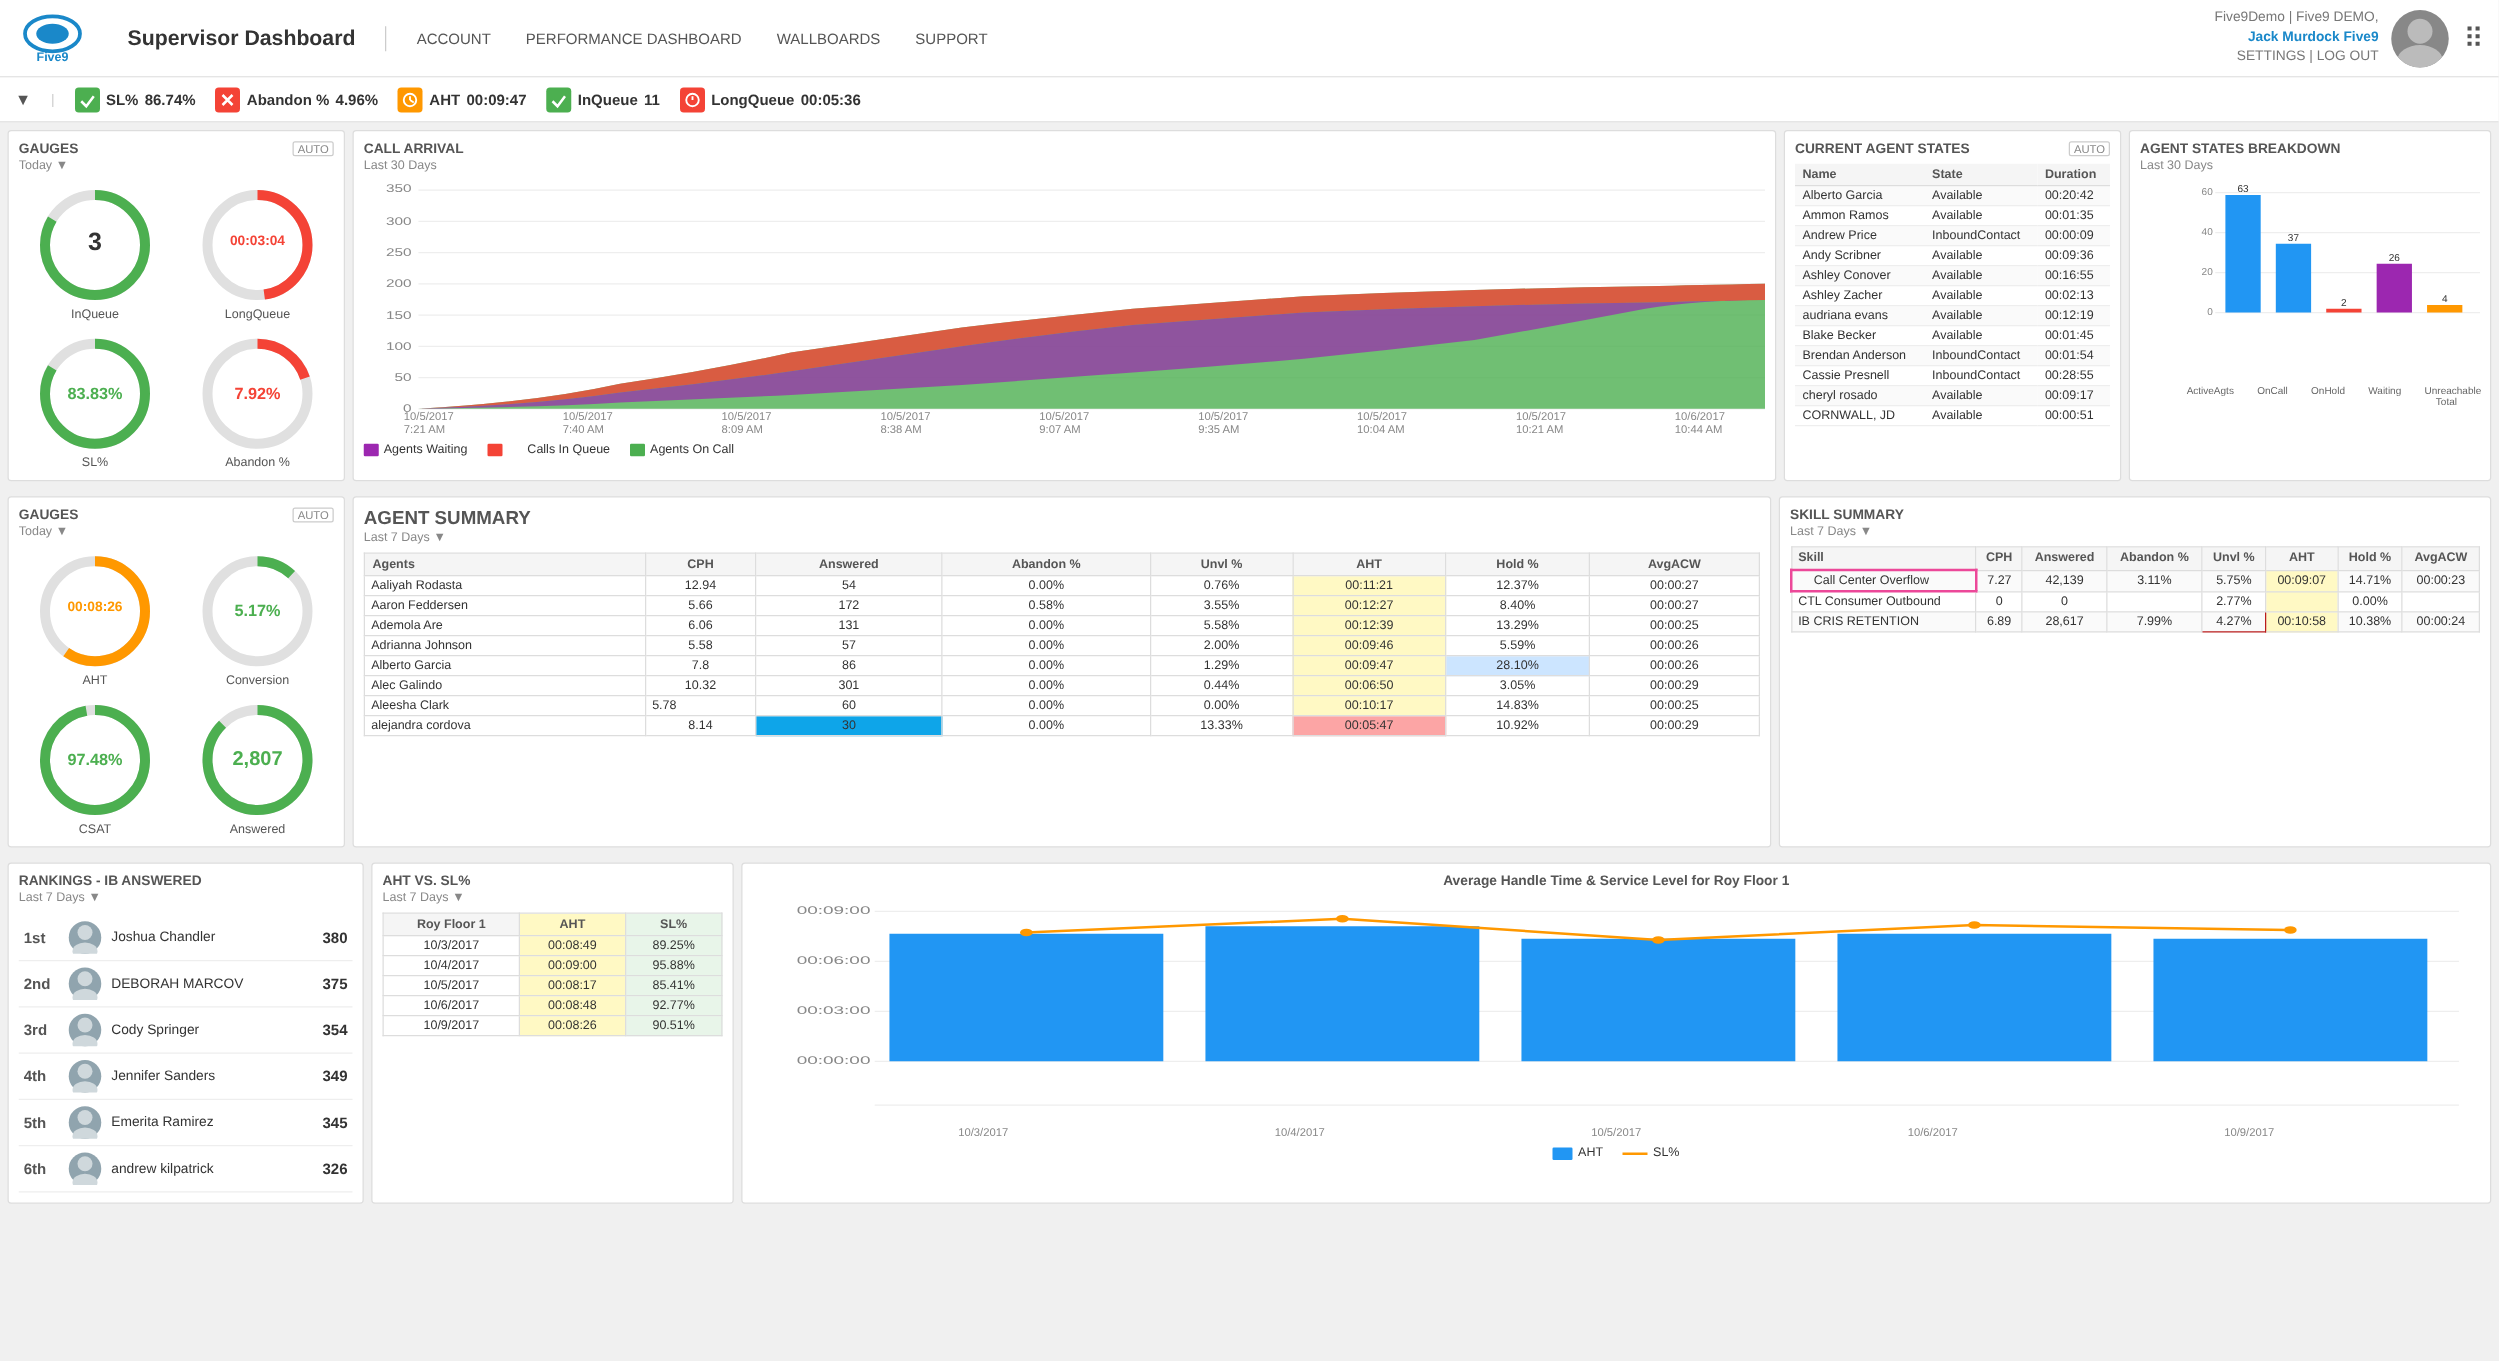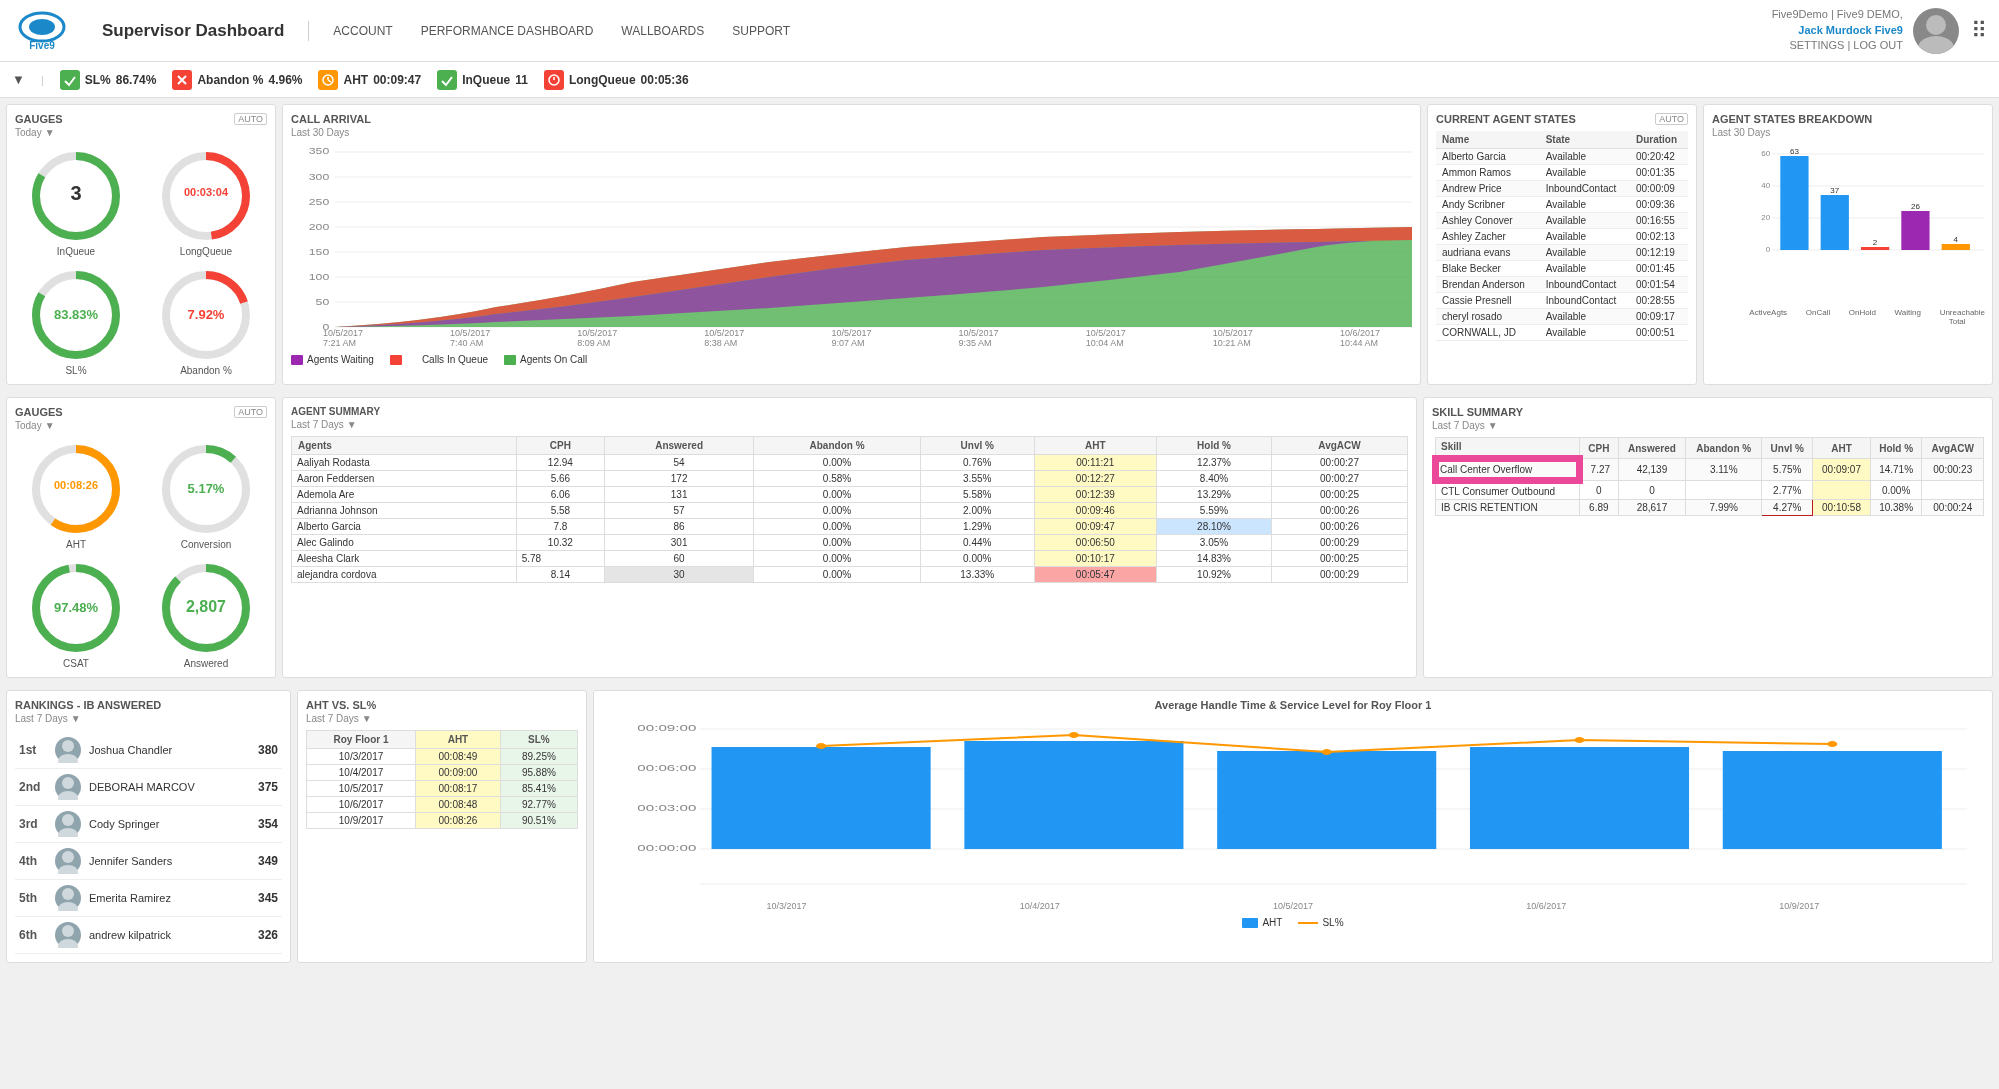--- a/index.html
+++ b/index.html
@@ -368,21 +368,21 @@
           <circle cx="50" cy="50" r="40" fill="none" stroke="#e0e0e0" stroke-width="8"></circle>
           <circle cx="50" cy="50" r="40" fill="none" stroke="#4caf50" stroke-width="8" stroke-dasharray="220 32" stroke-dashoffset="0" transform="rotate(-90 50 50)"></circle>
           <text x="50" y="54" text-anchor="middle" font-size="16" font-weight="bold" fill="#4caf50">2,807</text>
         </svg>
         <span style="font-size:10px; color:#555;">Answered</span>
       </div>
     </div>
   </div>
 
   <div style="background:#fff; border:1px solid #ddd; border-radius:3px; padding:8px; flex:1;">
-    <div style="font-size:10px; font-weight:bold; color:#555; margin-bottom:2px;">AGENT SUMMARY</div>
+    <div style="font-size:15px; font-weight:bold; color:#555; margin-bottom:2px;">AGENT SUMMARY</div>
     <div style="font-size:10px; color:#888; margin-bottom:6px; display:flex; align-items:center; gap:3px;">
       <span>Last 7 Days</span> 
         <span style="cursor:pointer;">▼</span>
     </div>
     <table style="width:100%; border-collapse:collapse; font-size:10px;">
       <thead>
         <tr style="background:#f5f5f5;">
           <th style="border:1px solid #ddd; padding:3px 6px; text-align:left; color:#555;">Agents</th>
           <th style="border:1px solid #ddd; padding:3px 6px; text-align:center; color:#555;">CPH</th>
           <th style="border:1px solid #ddd; padding:3px 6px; text-align:center; color:#555;">Answered</th>
@@ -460,21 +460,21 @@
     <td style="border:1px solid #ddd; padding:2px 5px; text-align:center; ">60</td>
     <td style="border:1px solid #ddd; padding:2px 5px; text-align:center;">0.00%</td>
     <td style="border:1px solid #ddd; padding:2px 5px; text-align:center;">0.00%</td>
     <td style="border:1px solid #ddd; padding:2px 5px; text-align:center; background:#fff9c4;">00:10:17</td>
     <td style="border:1px solid #ddd; padding:2px 5px; text-align:center; ">14.83%</td>
     <td style="border:1px solid #ddd; padding:2px 5px; text-align:center;">00:00:25</td>
   </tr>
           <tr>
     <td style="border:1px solid #ddd; padding:2px 5px;">alejandra cordova</td>
     <td style="border:1px solid #ddd; padding:2px 5px; text-align:center;">8.14</td>
-    <td style="border:1px solid #ddd; padding:2px 5px; text-align:center; background:#e5e5e5;">30</td>
+    <td style="border:1px solid #ddd; padding:2px 5px; text-align:center; background:#0ea5e9;">30</td>
     <td style="border:1px solid #ddd; padding:2px 5px; text-align:center;">0.00%</td>
     <td style="border:1px solid #ddd; padding:2px 5px; text-align:center;">13.33%</td>
     <td style="border:1px solid #ddd; padding:2px 5px; text-align:center; background:#fca5a5;">00:05:47</td>
     <td style="border:1px solid #ddd; padding:2px 5px; text-align:center; ">10.92%</td>
     <td style="border:1px solid #ddd; padding:2px 5px; text-align:center;">00:00:29</td>
   </tr>
         </tbody>
     </table>
   </div>
 
@@ -492,21 +492,21 @@
           <th style="border:1px solid #ddd; padding:3px 5px; text-align:center; color:#555;">Answered</th>
           <th style="border:1px solid #ddd; padding:3px 5px; text-align:center; color:#555;">Abandon %</th>
           <th style="border:1px solid #ddd; padding:3px 5px; text-align:center; color:#555;">Unvl %</th>
           <th style="border:1px solid #ddd; padding:3px 5px; text-align:center; color:#555;">AHT</th>
           <th style="border:1px solid #ddd; padding:3px 5px; text-align:center; color:#555;">Hold %</th>
           <th style="border:1px solid #ddd; padding:3px 5px; text-align:center; color:#555;">AvgACW</th>
         </tr>
       </thead>
       <tbody id="skill-summary-tbody">
           <tr style="background: rgb(250, 250, 250);">
-    <td style="border:7px solid #ec4899; padding:2px 1px;">Call Center Overflow</td>
+    <td style="border:2px solid #ec4899; padding:2px 17px;">Call Center Overflow</td>
     <td style="border:1px solid #ddd; padding:2px 5px; text-align:center;">7.27</td>
     <td style="border:1px solid #ddd; padding:2px 5px; text-align:center;">42,139</td>
     <td style="border:1px solid #ddd; padding:2px 5px; text-align:center;">3.11%</td>
     <td style="border:1px solid #ddd; padding:2px 5px; text-align:center;">5.75%</td>
     <td style="border:1px solid #ddd; padding:2px 5px; text-align:center; background:#fff9c4;">00:09:07</td>
     <td style="border:1px solid #ddd; padding:2px 5px; text-align:center;">14.71%</td>
     <td style="border:1px solid #ddd; padding:2px 5px; text-align:center;">00:00:23</td>
   </tr>
           <tr>
     <td style="border:1px solid #ddd; padding:2px 5px;">CTL Consumer Outbound</td>

